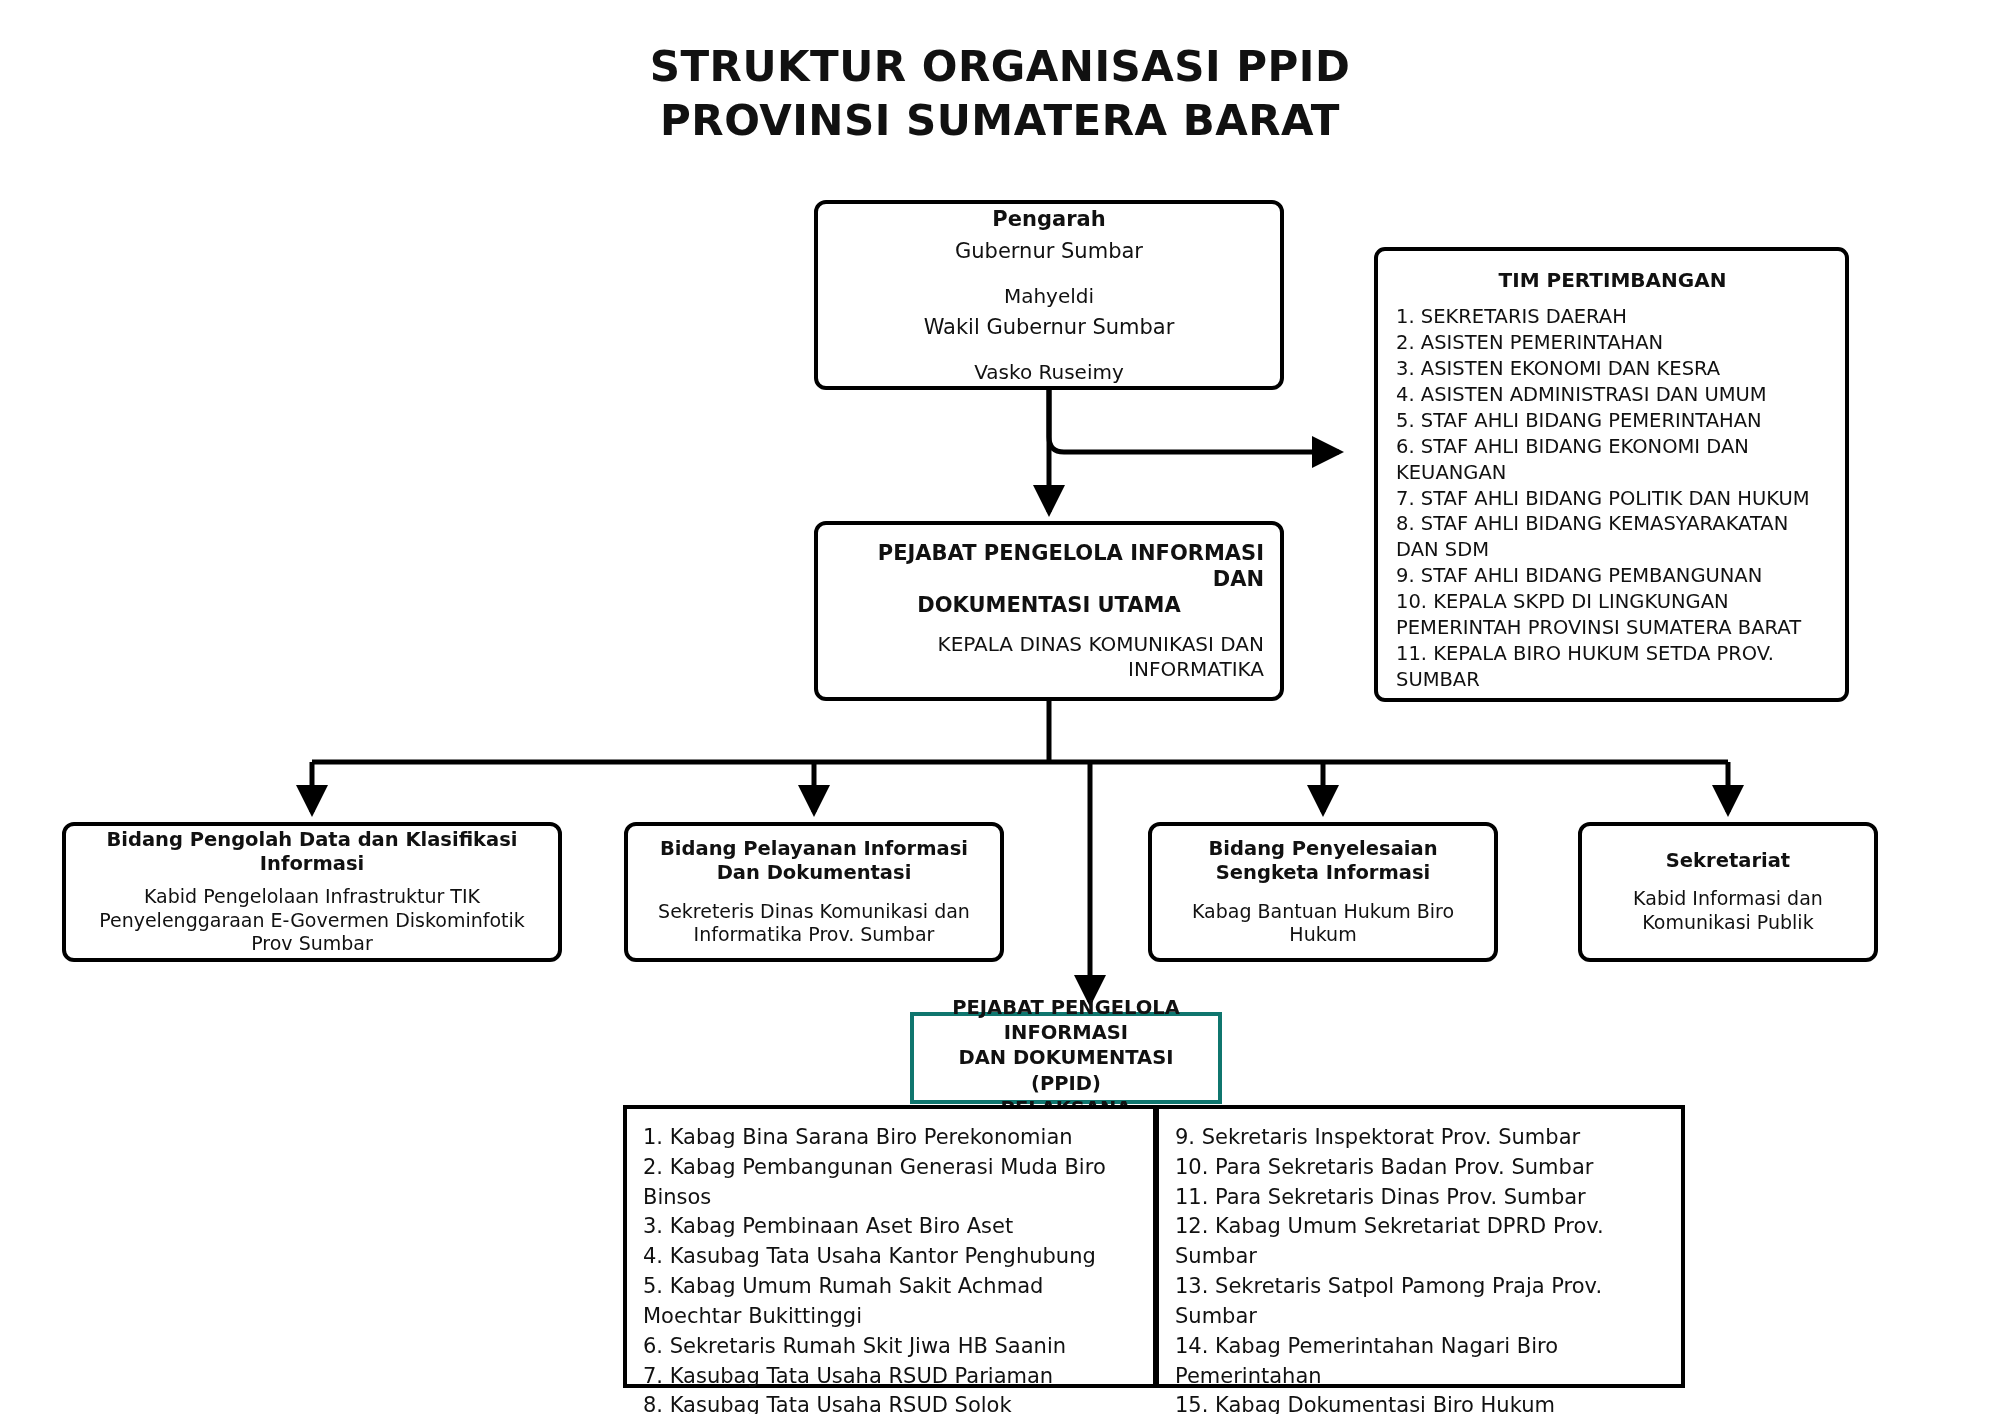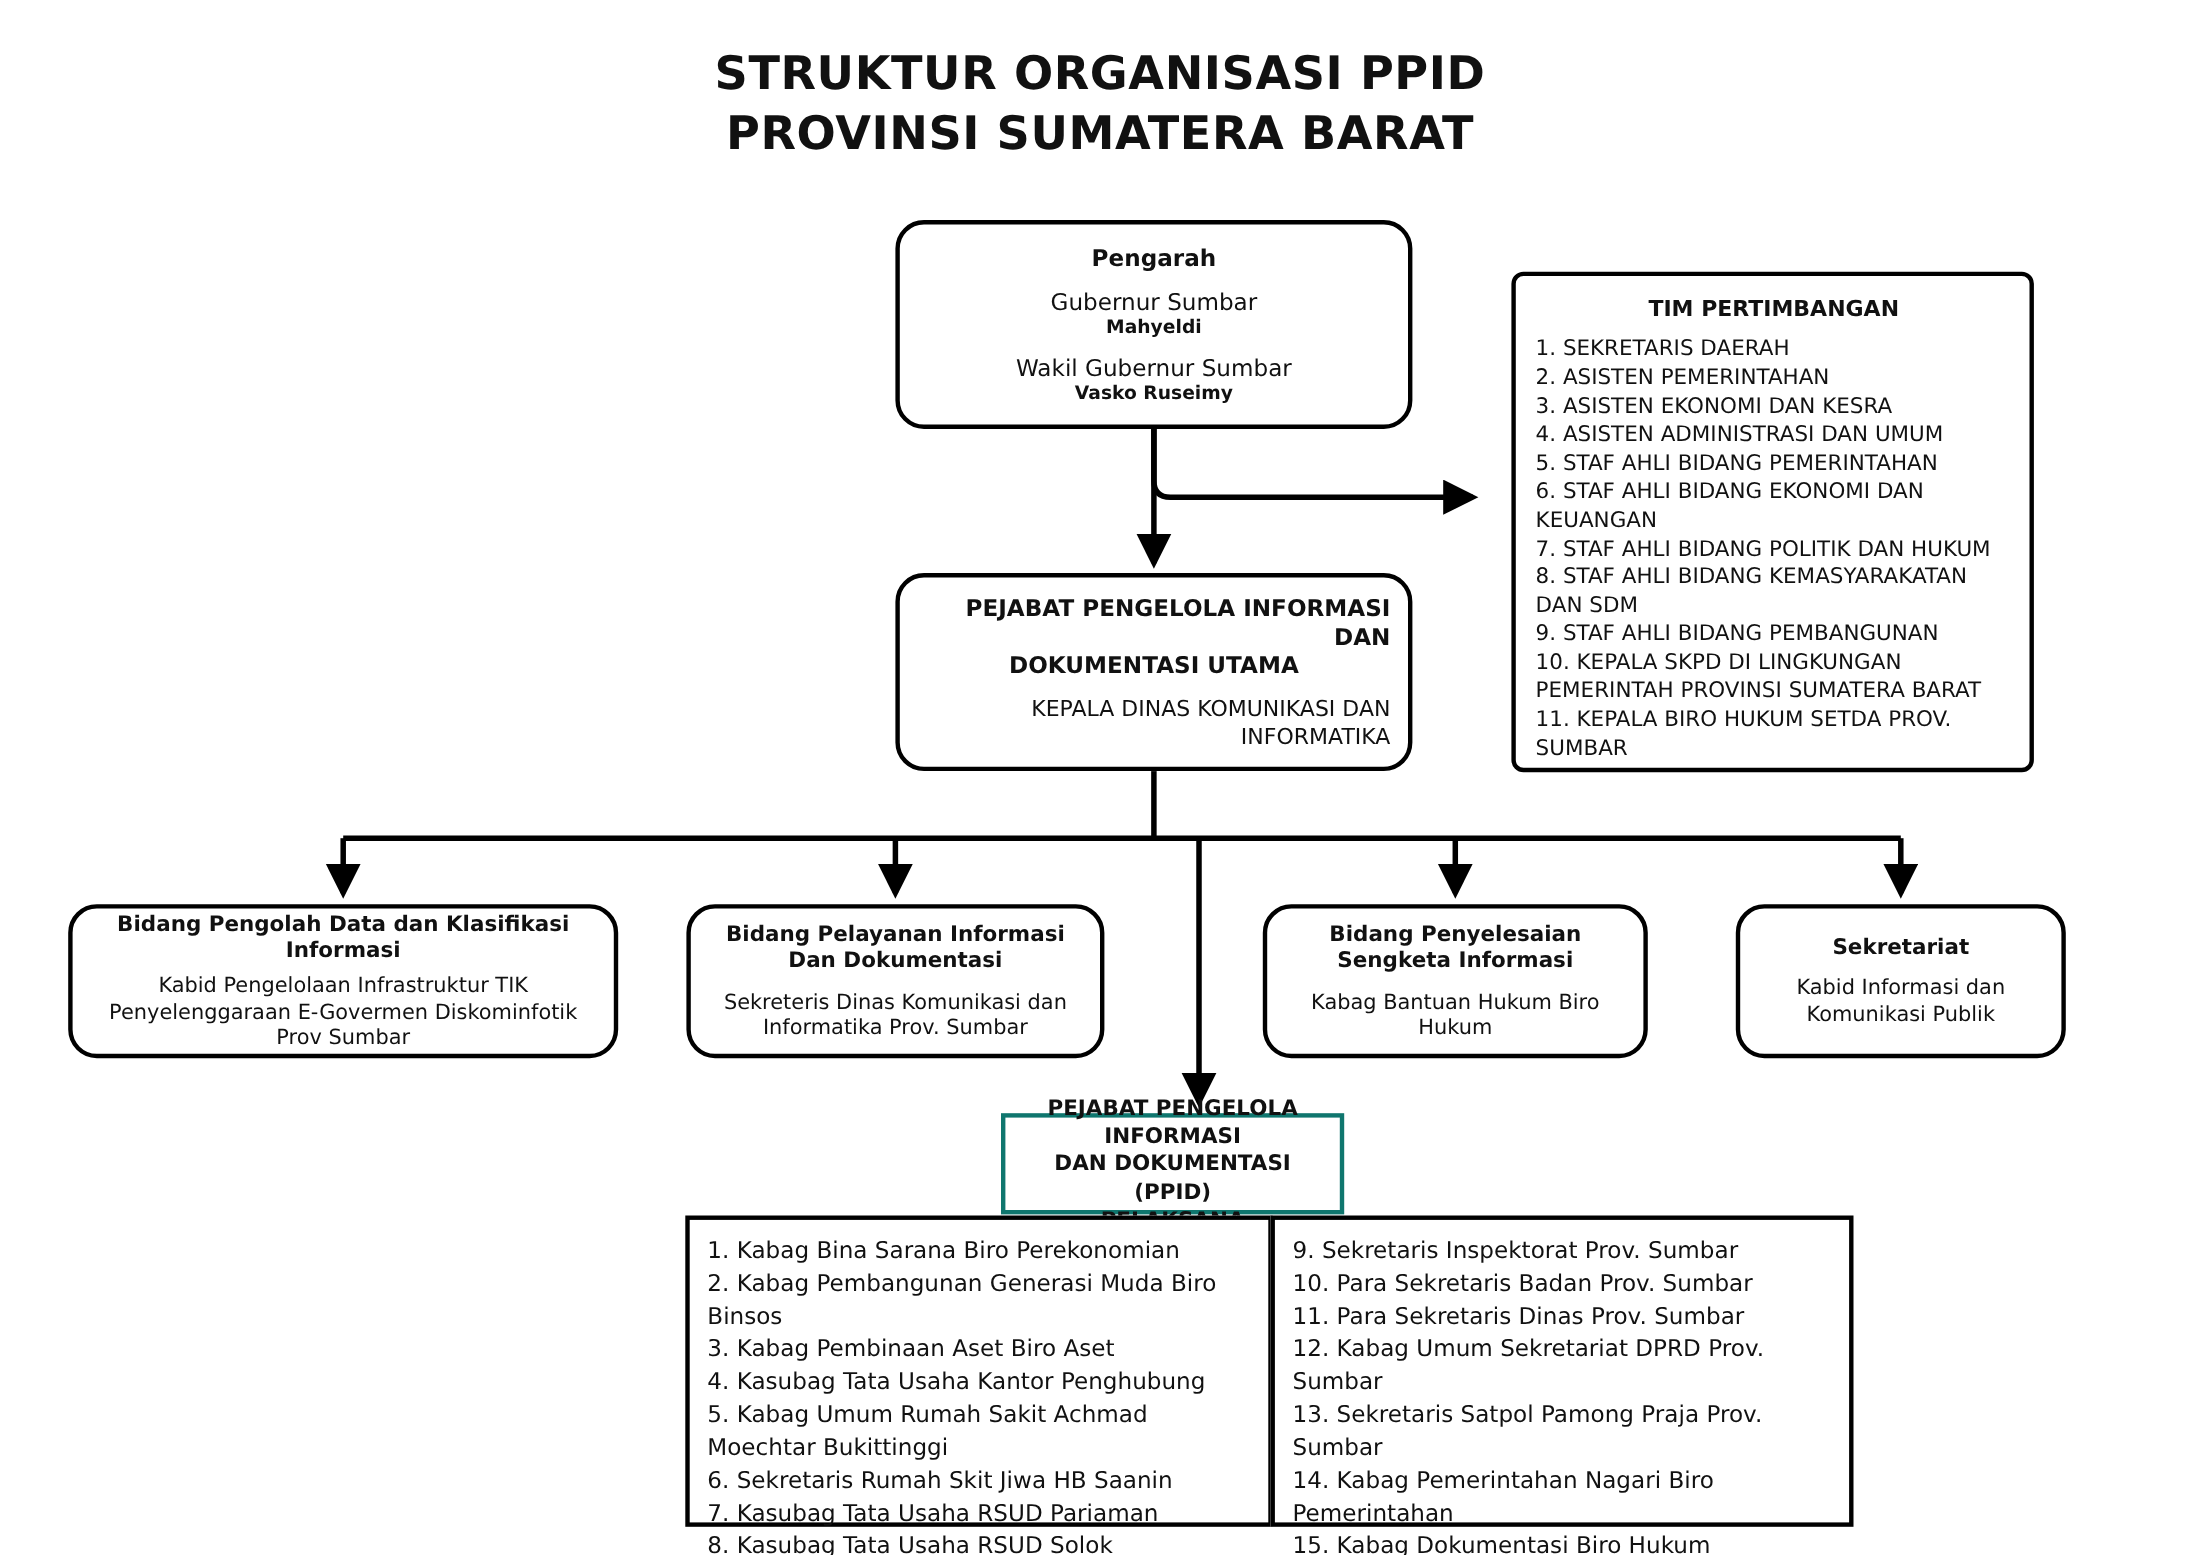--- a/index.html
+++ b/index.html
@@ -12,33 +12,33 @@
   svg.links{position:absolute;left:0;top:0;width:2000px;height:1414px;pointer-events:none;}
 
   .title{
     position:absolute;left:0;top:40px;width:2000px;text-align:center;
     font-size:42px;font-weight:700;letter-spacing:.5px;line-height:1.28;
   }
   .title div{display:block;}
 
   .node{
     position:absolute;box-sizing:border-box;
-    border:4px solid #000;border-radius:26px;background:#fff;
+    border:4px solid #000;border-radius:12px;background:#fff;
     display:flex;flex-direction:column;align-items:center;justify-content:center;
     text-align:center;padding:2px 16px;
   }
   .node .hd{font-weight:700;line-height:1.25;}
   .node .sb{font-weight:400;line-height:1.25;}
   .gap{height:14px;}
 
   
   #pengarah{left:814px;top:200px;width:470px;height:190px;}
   #pengarah .hd{font-size:21px;}
   #pengarah .sb{font-size:21px;}
-  #pengarah .nm{font-size:17px;font-weight:700;}
+  #pengarah .nm{font-size:20px;font-weight:400;margin-top:20px;}
 
   
   #tim{
     left:1374px;top:247px;width:475px;height:455px;
     align-items:stretch;justify-content:center;padding:26px 16px 14px 18px;
     border-radius:11px;
   }
   #tim .tim-title{font-size:20px;font-weight:700;text-align:center;margin-bottom:12px;}
   #tim ol{list-style:none;margin:0;padding:0;}
   #tim li{font-size:19.5px;line-height:1.33;text-align:left;}

